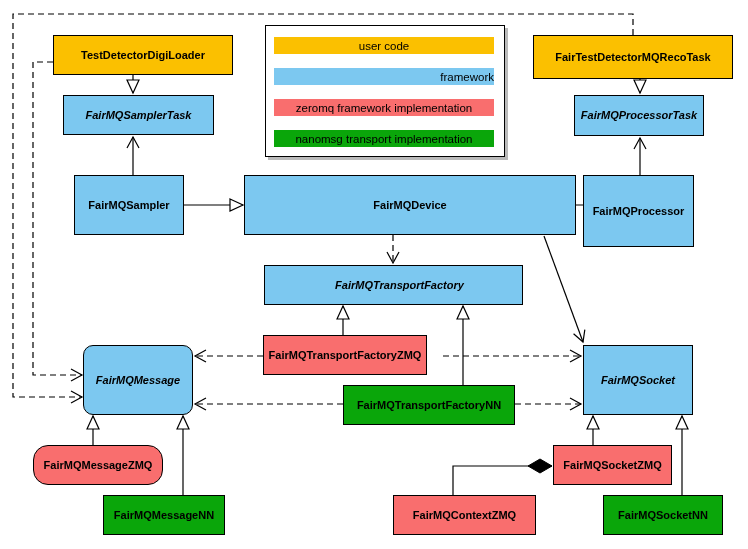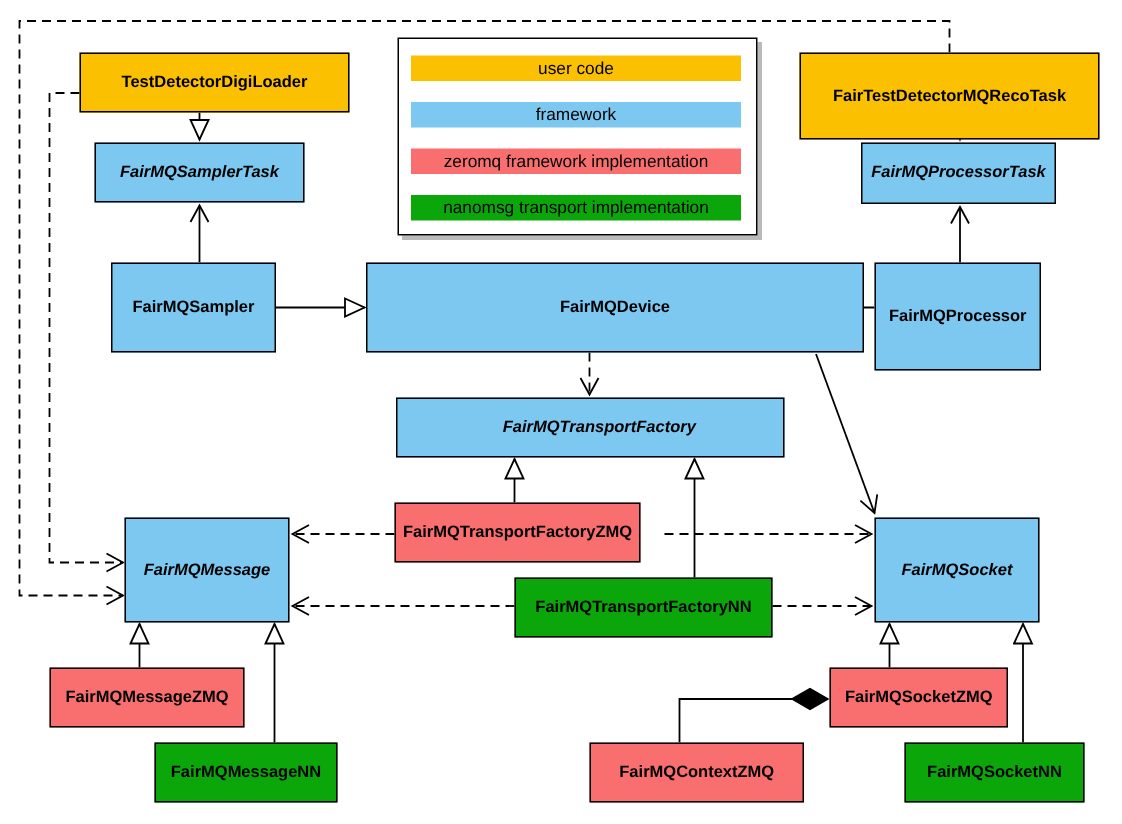--- a/index.html
+++ b/index.html
@@ -21,35 +21,35 @@
   .legend {
     position:absolute; left:265px; top:25px; width:240px; height:132px;
     background:#fff; border:1.4px solid #000; box-sizing:border-box;
     box-shadow:3px 3px 0 rgba(130,130,130,0.55);
   }
   .legend-bar {
     position:absolute; left:8px; width:220px; height:17px;
     display:flex; align-items:center; justify-content:center;
     font-size:11.5px; font-weight:normal; color:#000; white-space:nowrap;
   }
-  .lb-0 { top:11px; } .lb-1 { top:42px; } .lb-2 { top:73px; } .lb-3 { top:104px; }
+  .lb-0 { top:11px; } .lb-1 { top:42px;justify-content:flex-end; } .lb-2 { top:73px; } .lb-3 { top:104px; }
   
   #n-digiloader    { left:53px;  top:35px;  width:180px; height:40px; }
-  #n-recotask      { left:533px; top:35px;  width:200px; height:58px; }
-  #n-samplertask   { left:63px;  top:95px;  width:140px; height:40px; }
+  #n-recotask      { left:533px; top:35px;  width:200px; height:44px; }
+  #n-samplertask   { left:63px;  top:95px;  width:151px; height:40px; }
   #n-processortask { left:574px; top:95px;  width:130px; height:41px; }
   #n-sampler       { left:74px;  top:175px; width:110px; height:60px; }
   #n-device        { left:244px; top:175px; width:332px; height:60px; }
   #n-processor     { left:583px; top:175px; width:111px; height:72px; }
   #n-factory       { left:264px; top:265px; width:259px; height:40px;padding-left:12px; }
   #n-factoryzmq    { left:263px; top:335px; width:164px; height:40px; }
   #n-factorynn     { left:343px; top:385px; width:172px; height:40px; }
-  #n-message       { left:83px;  top:345px; width:110px; height:70px; }
+  #n-message       { left:83px;  top:345px; width:110px; height:70px;border-radius:10px; }
   #n-socket        { left:583px; top:345px; width:110px; height:70px; }
-  #n-messagezmq    { left:33px;  top:445px; width:130px; height:40px; }
+  #n-messagezmq    { left:33px;  top:445px; width:130px; height:40px;border-radius:15px; }
   #n-messagenn     { left:103px; top:495px; width:122px; height:40px; }
   #n-socketzmq     { left:553px; top:445px; width:119px; height:40px; }
   #n-socketnn      { left:603px; top:495px; width:120px; height:40px; }
   #n-contextzmq    { left:393px; top:495px; width:143px; height:40px; }
 </style>
 </head>
 <body>
 
 <div class="canvas">
 

